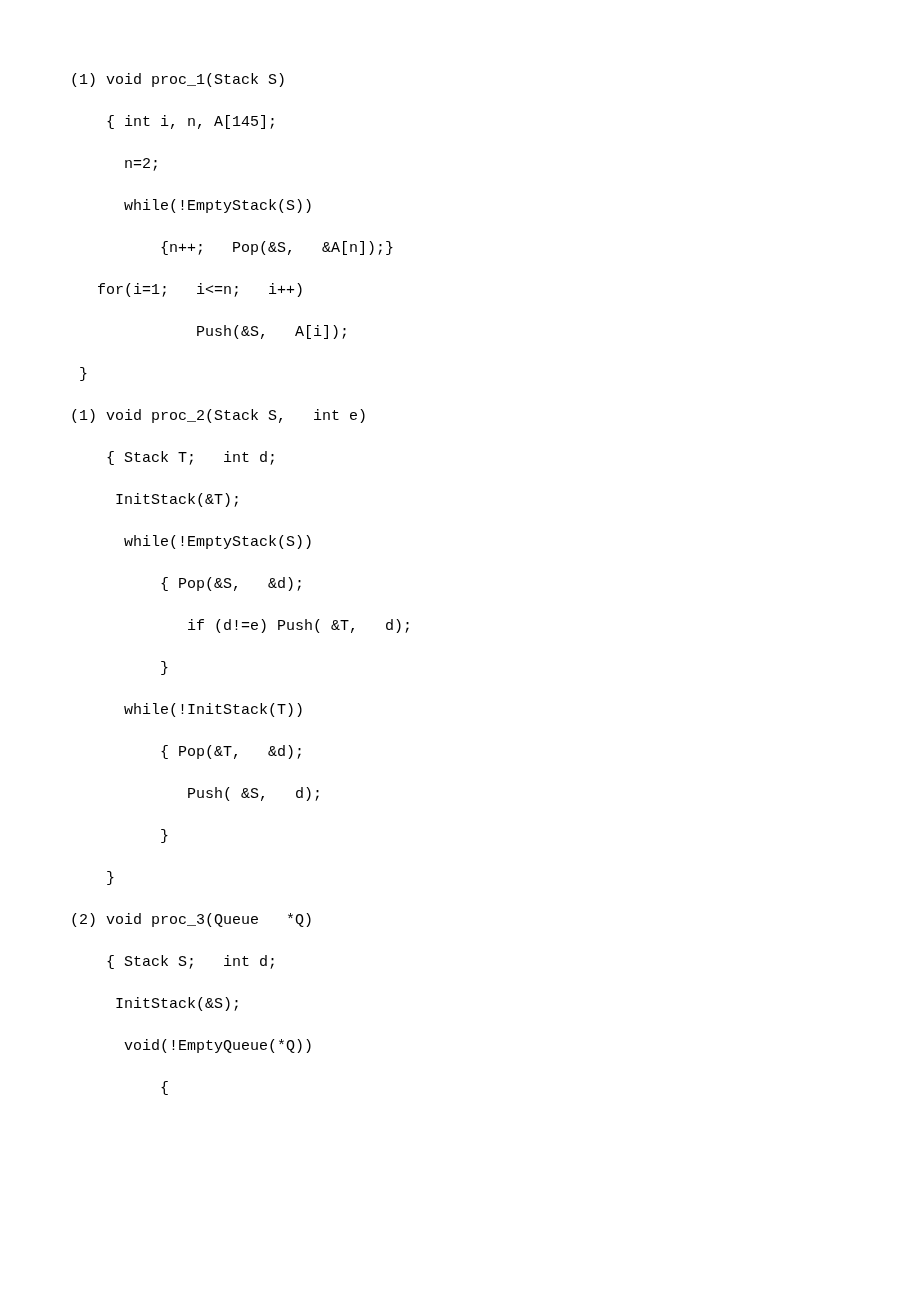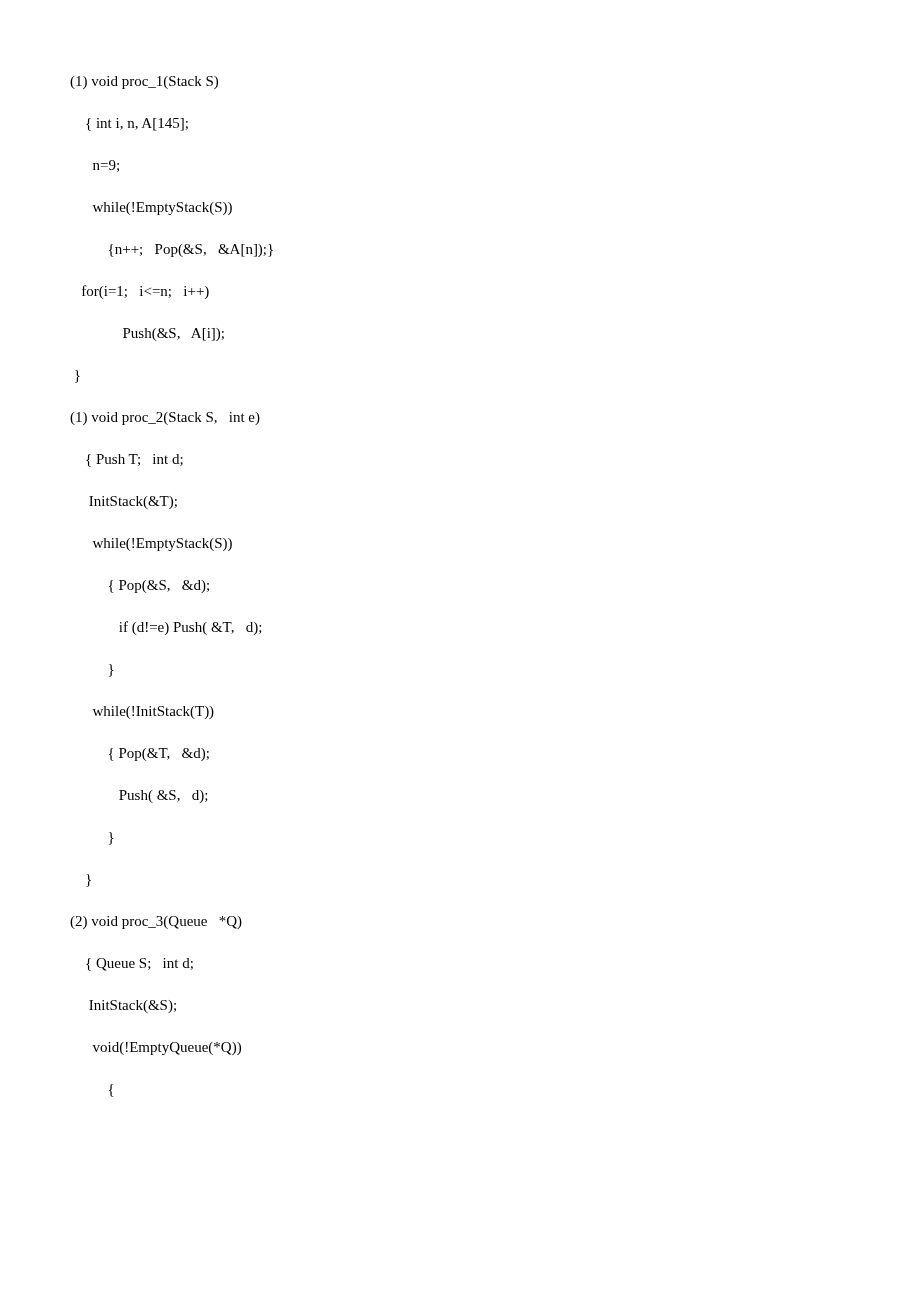--- a/index.html
+++ b/index.html
@@ -8,43 +8,43 @@
     background: #ffffff;
     font-family: "SimSun", "宋体", "Courier New", monospace;
     font-size: 15px;
     line-height: 2.8;
     color: #000000;
     width: 920px;
     box-sizing: border-box;
   }
   .code-line {
     white-space: pre;
-    font-family: Liberation Serif, serif;
+    font-family: Liberation Mono, monospace;
   }
 </style>
 </head>
 <body>
 
 <div class="code-line">(1) void proc_1(Stack S)</div>
 <div class="code-line">    { int i, n, A[145];</div>
-<div class="code-line">      n=9;</div>
+<div class="code-line">      n=2;</div>
 <div class="code-line">      while(!EmptyStack(S))</div>
 <div class="code-line">          {n++;   Pop(&amp;S,   &amp;A[n]);}</div>
 <div class="code-line">   for(i=1;   i&lt;=n;   i++)</div>
 <div class="code-line">              Push(&amp;S,   A[i]);</div>
 <div class="code-line"> }</div>
 <div class="code-line">(1) void proc_2(Stack S,   int e)</div>
-<div class="code-line">    { Push T;   int d;</div>
+<div class="code-line">    { Stack T;   int d;</div>
 <div class="code-line">     InitStack(&amp;T);</div>
 <div class="code-line">      while(!EmptyStack(S))</div>
 <div class="code-line">          { Pop(&amp;S,   &amp;d);</div>
 <div class="code-line">             if (d!=e) Push( &amp;T,   d);</div>
 <div class="code-line">          }</div>
 <div class="code-line">      while(!InitStack(T))</div>
 <div class="code-line">          { Pop(&amp;T,   &amp;d);</div>
 <div class="code-line">             Push( &amp;S,   d);</div>
 <div class="code-line">          }</div>
 <div class="code-line">    }</div>
 <div class="code-line">(2) void proc_3(Queue   *Q)</div>
-<div class="code-line">    { Queue S;   int d;</div>
+<div class="code-line">    { Stack S;   int d;</div>
 <div class="code-line">     InitStack(&amp;S);</div>
 <div class="code-line">      void(!EmptyQueue(*Q))</div>
 <div class="code-line">          {</div>
 
 </body></html>

